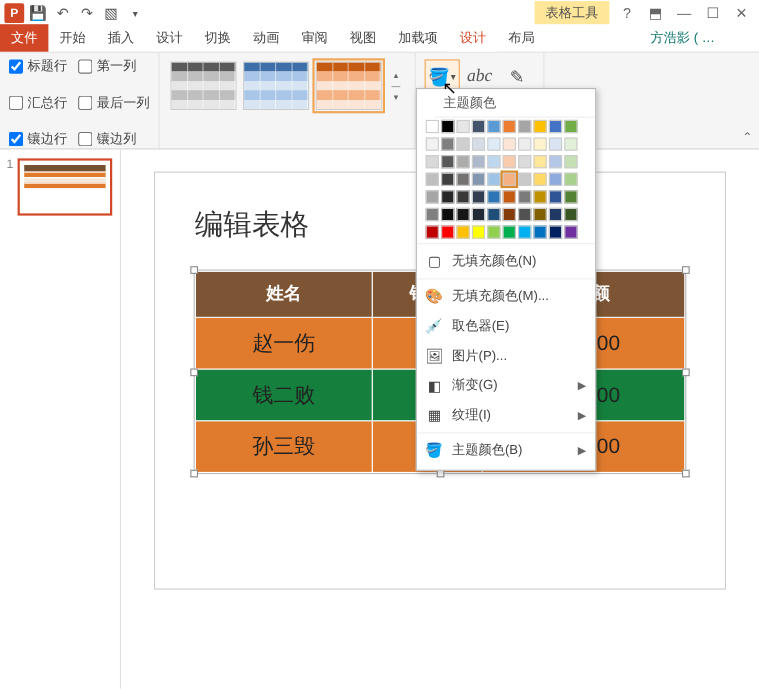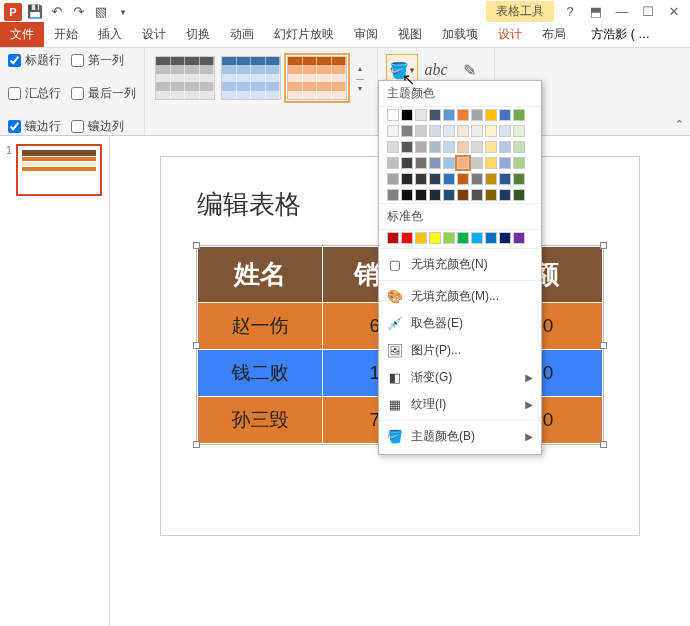--- a/index.html
+++ b/index.html
@@ -11,21 +11,21 @@
   .qat-btn { width: 18px; height: 18px; display: flex; align-items: center; justify-content: center; color: #555; font-size: 13px; }
   .title-center { flex: 1; text-align: center; color: #666; font-size: 12px; }
   .title-ctx { background: #ffe699; padding: 2px 10px; color: #555; margin-left: auto; }
   .winctrl { display: flex; gap: 6px; padding: 0 6px; }
   .winctrl span { width: 20px; text-align: center; color: #666; font-size: 13px; }
 
   .tabs { height: 24px; display: flex; align-items: flex-end; background: #fff; border-bottom: 1px solid #ddd; }
   .tab { padding: 4px 10px; font-size: 12px; color: #444; }
   .tab-file { background: #d24726; color: #fff; }
   .tab-active { color: #d24726; background: #fff; }
-  .tab-user { color: #000000; margin-left: auto; padding-right: 8px; }
+  .tab-user { color: #0f766e; margin-left: auto; padding-right: 8px; }
   .sig { width: 28px; height: 20px; margin-right: 4px; opacity: 0.3; }
 
   .ribbon { height: 88px; background: #f5f5f5; border-bottom: 1px solid #ccc; display: flex; position: relative; }
   .group { border-right: 1px solid #e3e3e3; padding: 4px 8px 2px 8px; display: flex; flex-direction: column; justify-content: space-between; }
   .group-label { text-align: right; font-size: 16px; color: #666; padding-top: 2px; }
   .checks { display: grid; grid-template-columns: auto auto; gap: 16px 10px; font-size: 12px; }
   .checks label { display: flex; align-items: center; gap: 4px; white-space: nowrap; }
   .checks input { width: 13px; height: 13px; }
 
   .styles-gallery { display: flex; gap: 6px; padding: 4px 2px; align-items: center; }
@@ -43,32 +43,32 @@
   .workspace { position: absolute; top: 136px; left: 0; right: 0; bottom: 0; display: flex; }
   .thumbs { width: 110px; background: #fff; border-right: 1px solid #e0e0e0; padding: 8px 6px; }
   .slide-thumb-wrap { display: flex; gap: 4px; }
   .slide-num { color: #888; font-size: 11px; }
   .slide-thumb { width: 86px; height: 52px; border: 2px solid #d24726; background: #fff; padding: 4px; }
   .mini-tbl { width: 100%; }
   .mini-tbl .mh { background: #755133; height: 6px; }
   .mini-tbl .mr { background: #e07b2e; height: 5px; border-top: 1px solid #fff; }
 
   .canvas { flex: 1; background: #fff; position: relative; padding: 20px 24px; }
-  .slide { width: 480px; height: 380px; border: 1px solid #ccc; margin: 0 auto; position: relative; padding: 30px 36px; }
+  .slide { width: 520px; height: 380px; border: 1px solid #ccc; margin: 0 auto; position: relative; padding: 30px 36px; }
   .slide h2 { font-size: 26px; font-weight: normal; color: #333; margin-bottom: 24px; }
   .data-table { border-collapse: collapse; width: 100%; outline: 1px solid #bbb; }
-  .data-table th { background: #7d5535; color: #fff; font-weight: bold; font-size: 26px; padding: 10px 4px; text-align: center; border: 1px solid #fff; }
+  .data-table th { background: #7d5535; color: #fff; font-weight: bold; font-size: 16px; padding: 10px 4px; text-align: center; border: 1px solid #fff; }
   .data-table td { font-size: 19px; padding: 10px 4px; text-align: center; border: 1px solid #fff; color: #222; }
   .data-table tr.odd td { background: #e07b2e; }
-  .data-table tr.even td { background: #3b82f6; }
+  .data-table tr.even td { background: #15803d; }
   .handle { position: absolute; width: 7px; height: 7px; background: #fff; border: 1px solid #888; }
 
   
   .picker { position: absolute; left: 378px; top: 80px; width: 164px; background: #fff; border: 1px solid #b8b8b8; box-shadow: 2px 2px 6px rgba(0,0,0,0.25); z-index: 100; font-size: 12px; padding-bottom: 4px; }
-  .picker-head { padding: 4px 8px; color: #555; border-bottom: 1px solid #eee; }
+  .picker-head { padding: 4px 8px; color: #555; border-bottom: 1px solid #eee; margin-left: 16px; }
   .swatch-row { display: flex; gap: 2px; padding: 2px 8px; }
   .sw { width: 12px; height: 12px; border: 1px solid #ccc; }
   .sw.sel { outline: 2px solid #d98b2f; }
   .picker-item { display: flex; align-items: center; gap: 8px; padding: 5px 8px; color: #444; }
   .picker-item .arrow { margin-left: auto; color: #666; font-size: 10px; }
   .pi-ico { width: 16px; height: 16px; display: flex; align-items: center; justify-content: center; font-size: 13px; }
   .sep { height: 1px; background: #eee; margin: 2px 0; }
   .cursor { position: absolute; left: 402px; top: 70px; z-index: 200; font-size: 16px; color: #000; pointer-events: none; }
 </style>
 </head>
@@ -93,21 +93,20 @@
   </div>
 </div>
 
 <div class="tabs">
   <div class="tab tab-file">文件</div>
   <div class="tab">开始</div>
   <div class="tab">插入</div>
   <div class="tab">设计</div>
   <div class="tab">切换</div>
   <div class="tab">动画</div>
-  <div class="tab">幻灯片放映</div>
   <div class="tab">审阅</div>
   <div class="tab">视图</div>
   <div class="tab">加载项</div>
   <div class="tab tab-active">设计</div>
   <div class="tab">布局</div>
   <div class="tab tab-user">方浩影 ( …</div>
   <div class="sig"></div>
 </div>
 
 <div class="ribbon">
@@ -330,21 +329,20 @@
         <div class="sw" style="background: rgb(23, 23, 23);"></div>
         <div class="sw" style="background: rgb(34, 42, 53);"></div>
         <div class="sw" style="background: rgb(31, 78, 121);"></div>
         <div class="sw" style="background: rgb(132, 60, 12);"></div>
         <div class="sw" style="background: rgb(82, 82, 82);"></div>
         <div class="sw" style="background: rgb(128, 96, 0);"></div>
         <div class="sw" style="background: rgb(32, 56, 100);"></div>
         <div class="sw" style="background: rgb(56, 87, 35);"></div>
       </div>
     </div>
-  <div class="picker-head" style="border-top:1px solid #eee;">标准色</div>
   <div id="standard-row">
       <div class="swatch-row">
         <div class="sw" style="background: rgb(192, 0, 0);"></div>
         <div class="sw" style="background: rgb(255, 0, 0);"></div>
         <div class="sw" style="background: rgb(255, 192, 0);"></div>
         <div class="sw" style="background: rgb(255, 255, 0);"></div>
         <div class="sw" style="background: rgb(146, 208, 80);"></div>
         <div class="sw" style="background: rgb(0, 176, 80);"></div>
         <div class="sw" style="background: rgb(0, 176, 240);"></div>
         <div class="sw" style="background: rgb(0, 112, 192);"></div>

